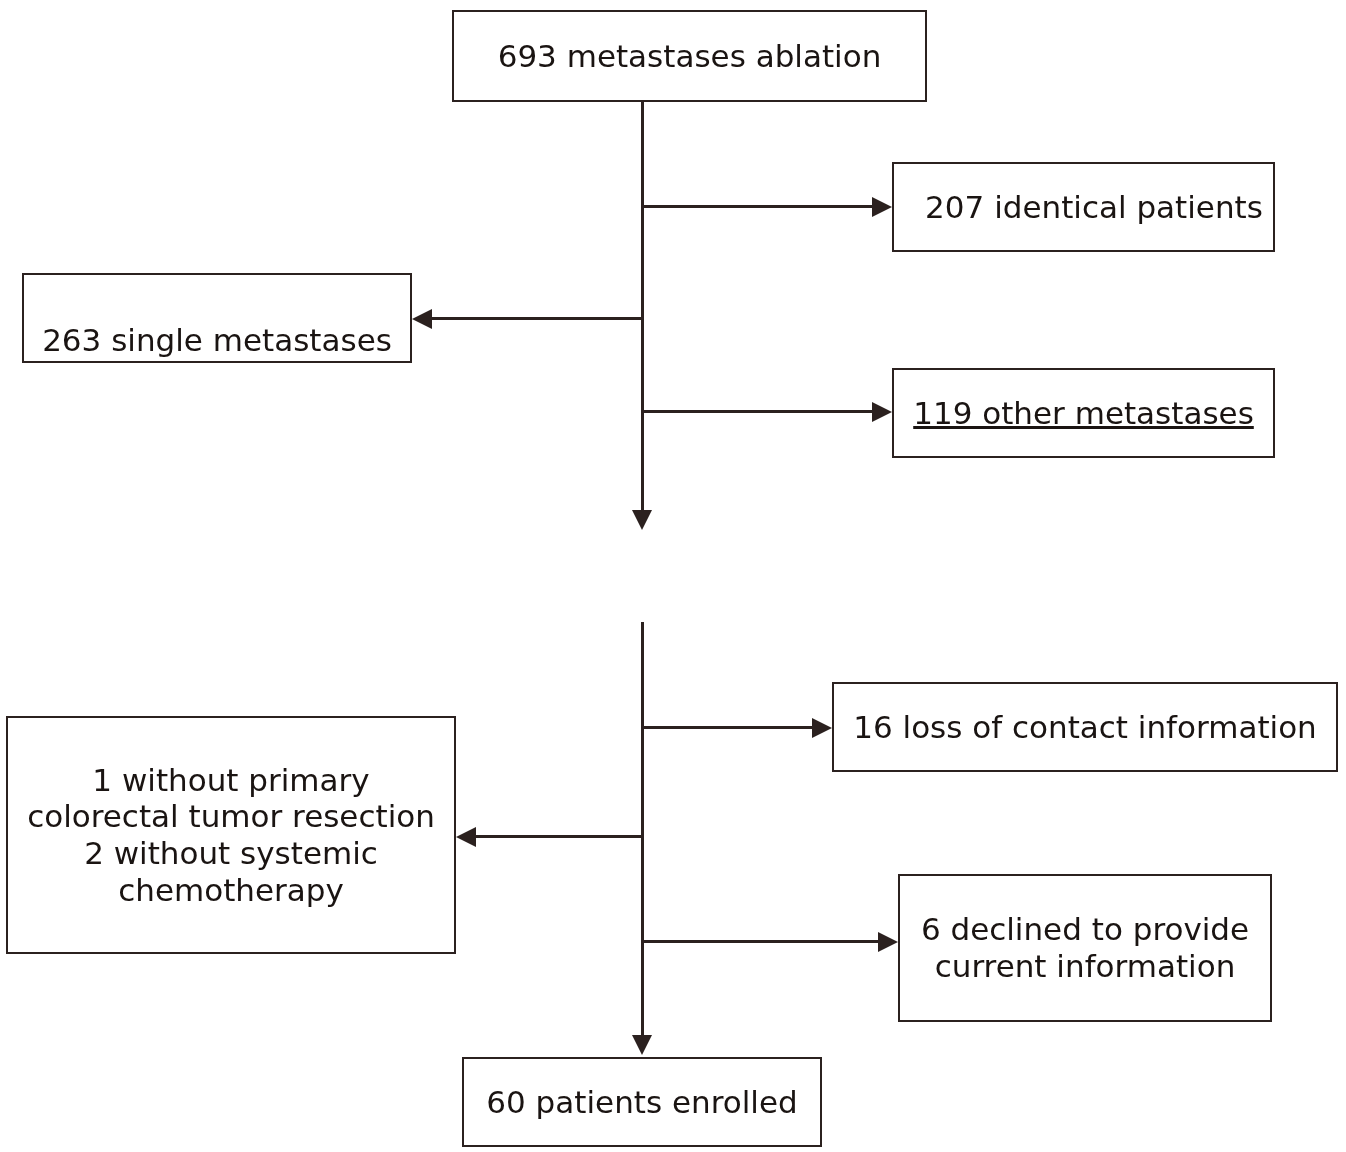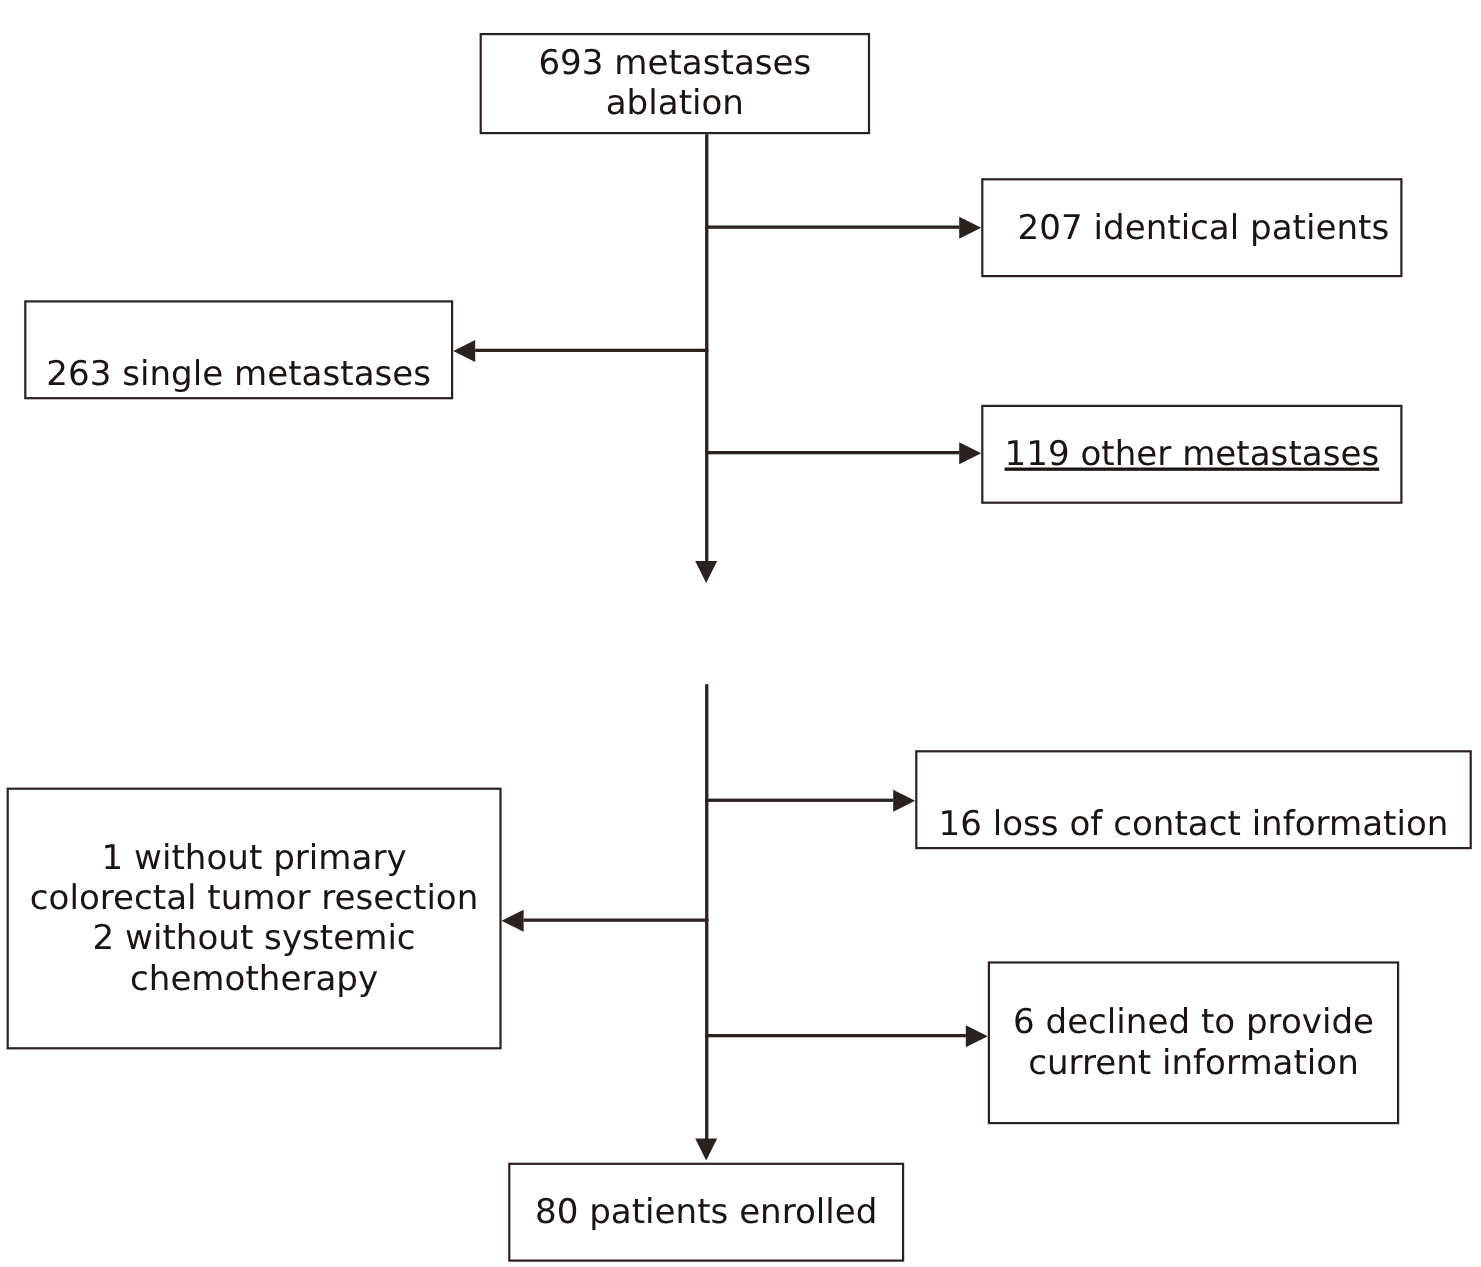--- a/index.html
+++ b/index.html
@@ -86,50 +86,50 @@
 
   <div class="conn-line conn-h" style="left:641px; top:726px; width:171px;"></div>
   <div class="arrowhead arrow-right" style="left:812px; top:718px;"></div>
 
   <div class="conn-line conn-h" style="left:476px; top:835px; width:168px;"></div>
   <div class="arrowhead arrow-left" style="left:456px; top:827px;"></div>
 
   <div class="conn-line conn-h" style="left:641px; top:940px; width:237px;"></div>
   <div class="arrowhead arrow-right" style="left:878px; top:932px;"></div>
 
-  <div class="node-box" style="left:436px; top:10px; width:355px; height:92px;margin-top:20px;">
+  <div class="node-box" style="left:452px; top:10px; width:475px; height:92px;">
     <span class="node-text">693 metastases ablation</span>
   </div>
 
   <div class="node-box" style="left:892px; top:162px; width:383px; height:90px;padding-left:29px;">
     <span class="node-text">207 identical patients</span>
   </div>
 
   <div class="node-box" style="left:22px; top:273px; width:390px; height:90px;align-items:flex-end;">
     <span class="node-text">263 single metastases</span>
   </div>
 
   <div class="node-box" style="left:892px; top:368px; width:383px; height:90px;text-decoration:underline;">
     <span class="node-text">119 other metastases</span>
   </div>
 
 
-  <div class="node-box" style="left:832px; top:682px; width:506px; height:90px;align-items:flex-end;">
+  <div class="node-box" style="left:832px; top:682px; width:506px; height:90px;">
     <span class="node-text">16 loss of contact information</span>
   </div>
 
   <div class="node-box" style="left:6px; top:716px; width:450px; height:238px;">
     <span class="node-text">1 without primary
 colorectal tumor resection
 2 without systemic
 chemotherapy</span>
   </div>
 
   <div class="node-box" style="left:898px; top:874px; width:374px; height:148px;">
     <span class="node-text">6 declined to provide
 current information</span>
   </div>
 
   <div class="node-box" style="left:462px; top:1057px; width:360px; height:90px;">
-    <span class="node-text">80 patients enrolled</span>
+    <span class="node-text">60 patients enrolled</span>
   </div>
 
 </div>
 
 </body></html>

